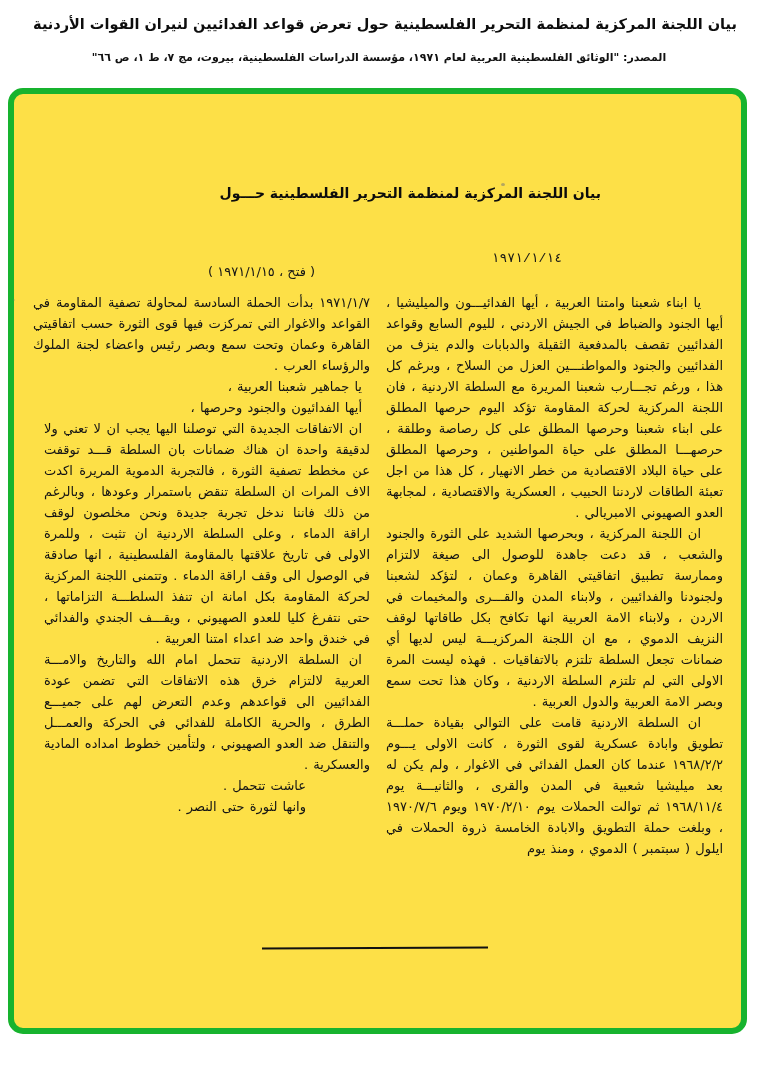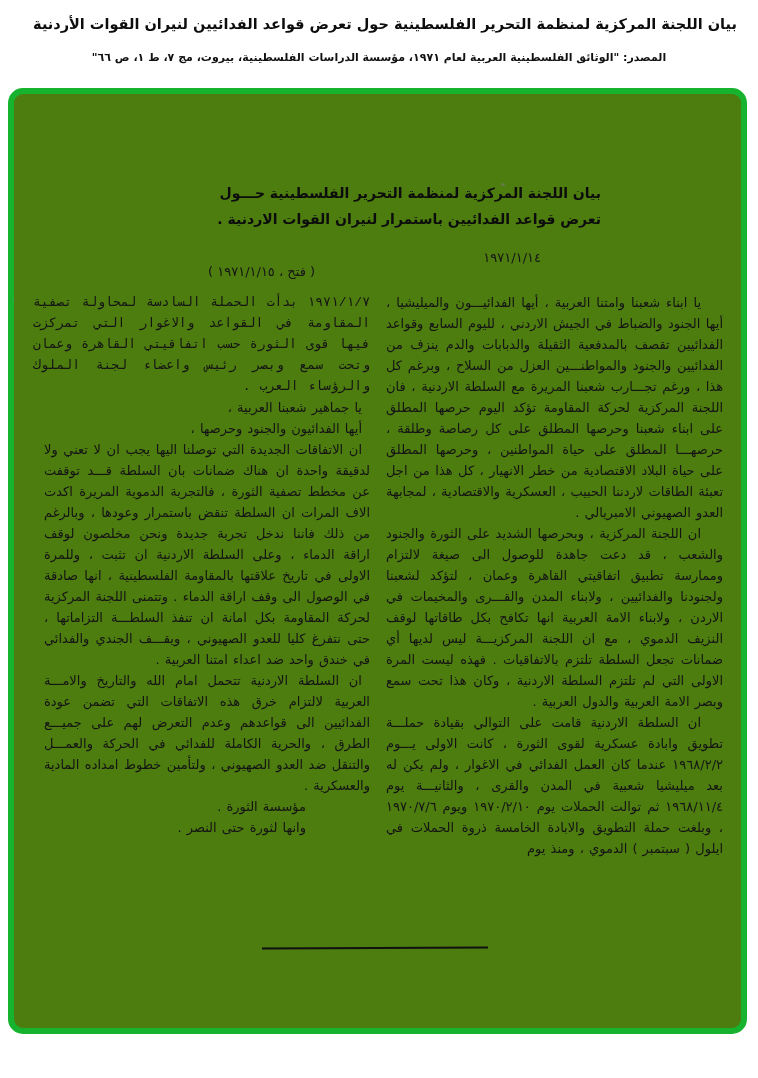--- a/index.html
+++ b/index.html
@@ -14,45 +14,45 @@
   .page-header-source {
     position:absolute; top:51px; left:0; width:758px;
     text-align:center; font-weight:bold; font-size:11px;
     white-space:nowrap; color:#111111;
   }
 
   .scan-frame {
     position:absolute; left:8px; top:88px;
     width:739px; height:946px;
     border:6px solid #17b32e; border-radius:15px;
-    background:#4d7c0f;
+    background:#fde047;
   }
 
   .doc-title {
     position:absolute; top:86px; right:140px; width:420px;
     font-weight:bold; font-size:14px; line-height:26px;
     text-align:right; color:#0c0c0c;
   }
 
   .doc-dateline { position:absolute; top:156px; right:0; left:0; height:20px; font-size:13px; }
-  .date-primary { position:absolute; right:200px; top:0; direction:rtl; }
+  .date-primary { position:absolute; right:179px; top:0; direction:rtl;font-family:Liberation Mono, monospace; }
   .date-secondary { position:absolute; left:194px; top:14px; direction:rtl; }
 
   .doc-columns {
     position:absolute; top:198px; right:18px; left:19px;
     display:flex; gap:16px; direction:rtl;
   }
   .doc-col { flex:1 1 0; min-width:0; }
 
   .doc-col p {
     font-size:13px; line-height:21px;
     text-align:justify; text-align-last:right;
     color:#141414; word-spacing:1px;
   }
-  .ind-0 { text-indent:0;font-family:Liberation Mono, monospace; }
+  .ind-0 { text-indent:0; }
   .ind-1 { text-indent:8px;margin-left:11px; }
   .ind-2 { text-indent:22px; }
   .ind-3 { text-indent:64px; }
 
   .doc-separator {
     position:absolute; left:248px; top:853px;
     width:226px; height:2px; background:#111111;
     transform:rotate(-0.2deg);
   }
 
@@ -65,39 +65,38 @@
 
 <div class="page-header-title">بيان اللجنة المركزية لمنظمة التحرير الفلسطينية حول تعرض قواعد الفدائيين لنيران القوات الأردنية</div>
 <div class="page-header-source">المصدر: "الوثائق الفلسطينية العربية لعام ١٩٧١، مؤسسة الدراسات الفلسطينية، بيروت، مج ٧، ط ١، ص ٦٦"</div>
 
 <div class="scan-frame" style="border-color: rgb(23, 179, 46);">
   <div class="scan-speck speck-1"></div>
   <div class="scan-speck speck-2"></div>
 
   <div class="doc-title">
       <div class="doc-title-line">بيان اللجنة المركزية لمنظمة التحرير الفلسطينية حـــول</div>
-      <div class="doc-title-line">تعرض قواعد الفدائيين باستمرار لنيران القوات الاردنية .</div>
     </div>
 
   <div class="doc-dateline">
     <span class="date-primary">١٩٧١/١/١٤</span>
     <span class="date-secondary">( فتح ، ١٩٧١/١/١٥ )</span>
   </div>
 
   <div class="doc-columns">
     <div class="doc-col">
         <p class="para ind-2">يا ابناء شعبنا وامتنا العربية ، أيها الفدائيـــون والميليشيا ، أيها الجنود والضباط في الجيش الاردني ، لليوم السابع وقواعد الفدائيين تقصف بالمدفعية الثقيلة والدبابات والدم ينزف من الفدائيين والجنود والمواطنـــين العزل من السلاح ، وبرغم كل هذا ، ورغم تجـــارب شعبنا المريرة مع السلطة الاردنية ، فان اللجنة المركزية لحركة المقاومة تؤكد اليوم حرصها المطلق على ابناء شعبنا وحرصها المطلق على كل رصاصة وطلقة ، حرصهـــا المطلق على حياة المواطنين ، وحرصها المطلق على حياة البلاد الاقتصادية من خطر الانهيار ، كل هذا من اجل تعبئة الطاقات لاردننا الحبيب ، العسكرية والاقتصادية ، لمجابهة العدو الصهيوني الامبريالي .</p>
         <p class="para ind-2">ان اللجنة المركزية ، وبحرصها الشديد على الثورة والجنود والشعب ، قد دعت جاهدة للوصول الى صيغة لالتزام وممارسة تطبيق اتفاقيتي القاهرة وعمان ، لتؤكد لشعبنا ولجنودنا والفدائيين ، ولابناء المدن والقـــرى والمخيمات في الاردن ، ولابناء الامة العربية انها تكافح بكل طاقاتها لوقف النزيف الدموي ، مع ان اللجنة المركزيـــة ليس لديها أي ضمانات تجعل السلطة تلتزم بالاتفاقيات . فهذه ليست المرة الاولى التي لم تلتزم السلطة الاردنية ، وكان هذا تحت سمع وبصر الامة العربية والدول العربية .</p>
         <p class="para ind-2">ان السلطة الاردنية قامت على التوالي بقيادة حملـــة تطويق وابادة عسكرية لقوى الثورة ، كانت الاولى يـــوم ١٩٦٨/٢/٢ عندما كان العمل الفدائي في الاغوار ، ولم يكن له بعد ميليشيا شعبية في المدن والقرى ، والثانيـــة يوم ١٩٦٨/١١/٤ ثم توالت الحملات يوم ١٩٧٠/٢/١٠ ويوم ١٩٧٠/٧/٦ ، وبلغت حملة التطويق والابادة الخامسة ذروة الحملات في ايلول ( سبتمبر ) الدموي ، ومنذ يوم</p>
       </div>
     <div class="doc-col">
         <p class="para ind-0">١٩٧١/١/٧ بدأت الحملة السادسة لمحاولة تصفية المقاومة في القواعد والاغوار التي تمركزت فيها قوى الثورة حسب اتفاقيتي القاهرة وعمان وتحت سمع وبصر رئيس واعضاء لجنة الملوك والرؤساء العرب .</p>
         <p class="para ind-1">يا جماهير شعبنا العربية ،</p>
         <p class="para ind-1">أيها الفدائيون والجنود وحرصها ،</p>
         <p class="para ind-1">ان الاتفاقات الجديدة التي توصلنا اليها يجب ان لا تعني ولا لدقيقة واحدة ان هناك ضمانات بان السلطة قـــد توقفت عن مخطط تصفية الثورة ، فالتجربة الدموية المريرة اكدت الاف المرات ان السلطة تنقض باستمرار وعودها ، وبالرغم من ذلك فاننا ندخل تجربة جديدة ونحن مخلصون لوقف اراقة الدماء ، وعلى السلطة الاردنية ان تثبت ، وللمرة الاولى في تاريخ علاقتها بالمقاومة الفلسطينية ، انها صادقة في الوصول الى وقف اراقة الدماء . وتتمنى اللجنة المركزية لحركة المقاومة بكل امانة ان تنفذ السلطـــة التزاماتها ، حتى نتفرغ كليا للعدو الصهيوني ، ويقـــف الجندي والفدائي في خندق واحد ضد اعداء امتنا العربية .</p>
         <p class="para ind-1">ان السلطة الاردنية تتحمل امام الله والتاريخ والامـــة العربية لالتزام خرق هذه الاتفاقات التي تضمن عودة الفدائيين الى قواعدهم وعدم التعرض لهم على جميـــع الطرق ، والحرية الكاملة للفدائي في الحركة والعمـــل والتنقل ضد العدو الصهيوني ، ولتأمين خطوط امداده المادية والعسكرية .</p>
-        <p class="para ind-3">مؤسسة الثورة .</p>
+        <p class="para ind-3">عاشت تتحمل .</p>
         <p class="para ind-3">وانها لثورة حتى النصر .</p>
       </div>
   </div>
 
   <div class="doc-separator"></div>
 </div>
 
 </body></html>

